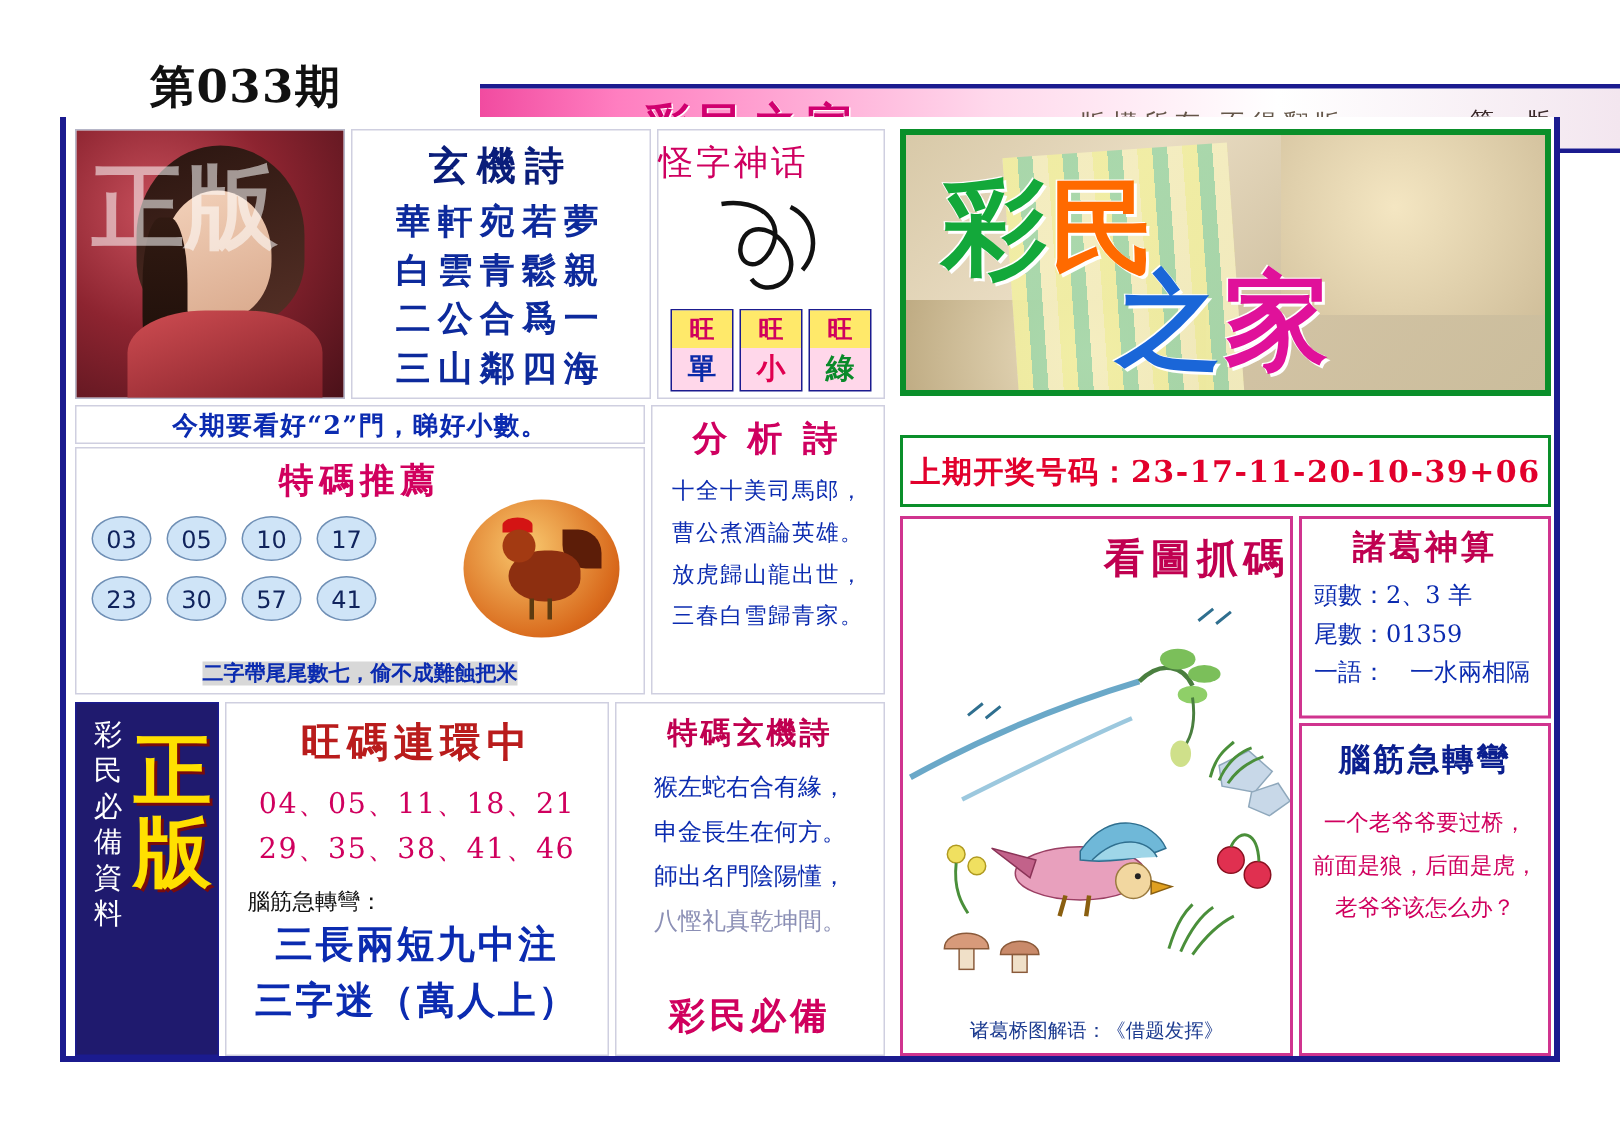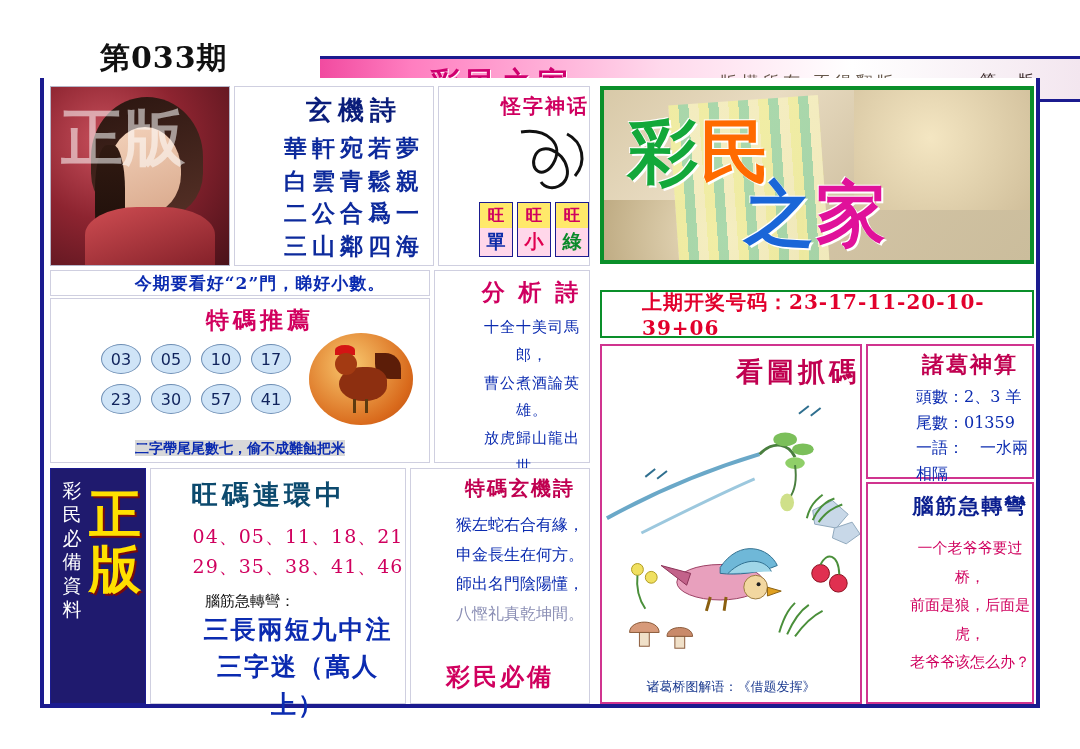--- a/index.html
+++ b/index.html
@@ -53,21 +53,21 @@
   
   .frame {
     position:absolute; left:40px; top:78px; width:1000px; height:630px;
     border-left:4px solid #1b1b8f;
     border-bottom:4px solid #1b1b8f;
     border-right:4px solid #1b1b8f;
     background:#fff;
   }
 
   
-  .box { position:absolute; background:#fff;padding-left:40px; }
+  .box { position:absolute; background:#fff; }
 
   
   .photo {
     left:6px; top:8px; width:180px; height:180px;
     background:
       radial-gradient(circle at 30% 30%, #c8505c 0%, #8d2430 45%, #4a1119 100%),
       linear-gradient(160deg,#b34a52,#5e1a22);
     border:1px solid #b6b6c8;
     overflow:hidden;
   }
@@ -120,23 +120,23 @@
     letter-spacing:5px;
     line-height:1.42;
   }
 
   
   .guaizi {
     left:394px; top:8px; width:152px; height:180px;
     border:1px solid #cfcfe0;
   }
   .guaizi-title {
-    text-align:right; margin-top:6px;
-    font-family:"DejaVu Serif", serif;
-    font-size:20px; font-weight:bold; color:#cf0060;
+    text-align:left; margin-top:6px;
+    font-family:"DejaVu Serif", serif;
+    font-size:23px; font-weight:normal; color:#cf0060;
     letter-spacing:2px;
   }
   .guaizi-glyph {
     height:80px; position:relative;
   }
   .guaizi-glyph svg { position:absolute; left:34px; top:4px; }
   .cells {
     display:flex; justify-content:center; gap:4px; margin-top:2px;
   }
   .cell {
@@ -344,23 +344,23 @@
     line-height:1.05; text-align:center; width:52px;
     text-shadow:2px 2px 0 #7a0b0b;
   }
 
   
   .wangma {
     left:106px; top:390px; width:256px; height:236px;
     border:1px solid #cfcfe0;
   }
   .wangma-title {
-    margin-top:8px;
-    font-family:"DejaVu Serif", serif;
-    font-size:27px; font-weight:bold; color:#0c4a6e; letter-spacing:4px;
+    text-align:center; margin-top:8px;
+    font-family:"DejaVu Serif", serif;
+    font-size:27px; font-weight:bold; color:#b91c1c; letter-spacing:4px;
   }
   .wangma-nums { margin-top:8px; }
   .wangma-nums div {
     text-align:center;
     font-family:"DejaVu Serif", serif;
     font-size:19px; color:#d0005e; letter-spacing:1px; line-height:1.6;
   }
   .wangma-sub {
     margin-top:10px; padding-left:14px;
     font-family:"DejaVu Serif", serif;

